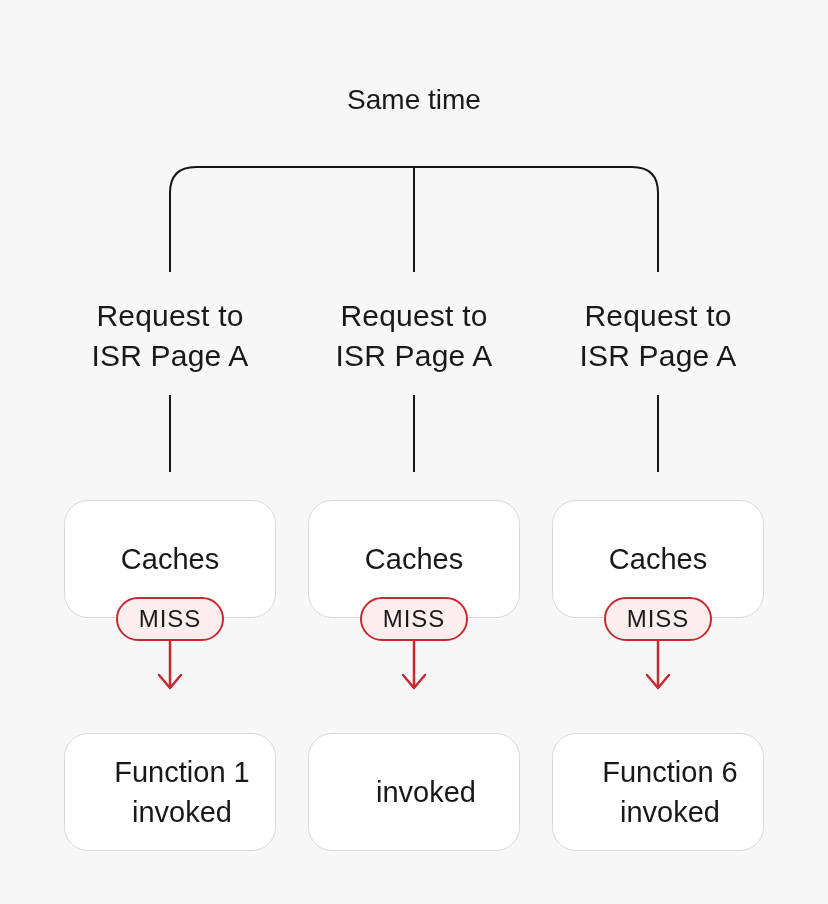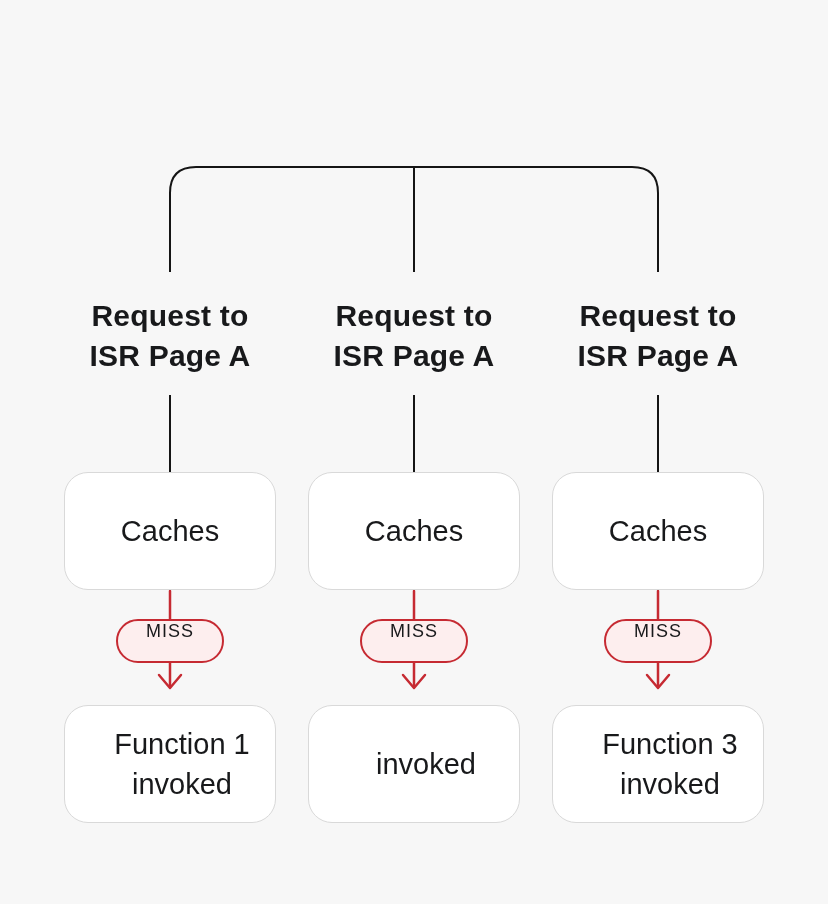--- a/index.html
+++ b/index.html
@@ -37,64 +37,67 @@
     left: 0; top: 0;
     width: 828px; height: 904px;
   }
   .request-label {
     position: absolute;
     width: 240px;
     top: 296px;
     text-align: center;
     font-size: 30px;
     line-height: 40px;
-    font-weight: 700;
+    font-weight: 400;
     color: var(--text);
     letter-spacing: 0.2px;
   }
   .node {
     position: absolute;
     width: 212px;
     height: 118px;
     background: var(--box-bg);
     border: 1.5px solid var(--box-border);
     border-radius: 24px;
     display: flex;
     flex-direction: column;
     align-items: center;
     justify-content: center;
     text-align: center;
     font-size: 29px;
     line-height: 40px;
     font-weight: 400;
     color: var(--text);
+    margin-top: 28px;
   }
   .cache-node { top: 472px; }
   .function-node { top: 705px; padding-left: 24px; }
   .miss-badge {
     position: absolute;
-    top: 619px;
+    top: 597px;
     width: 108px;
     height: 44px;
     background: var(--pill-bg);
     border: 2px solid var(--red);
     border-radius: 22px;
     display: flex;
+    align-items: center;
     justify-content: center;
-    font-size: 18px;
+    font-size: 24px;
     font-weight: 400;
     letter-spacing: 1px;
     color: var(--text);
   }
 </style>
 </head>
 <body>
 
 <div class="canvas">
 
+  <div class="title">Same time</div>
 
   <svg class="connector-svg" viewBox="0 0 828 904" aria-hidden="true">
 
     <path d="M 170 272 L 170 193 Q 170 167 196 167 L 632 167 Q 658 167 658 193 L 658 272" fill="none" stroke="#151515" stroke-width="2"></path>
     <path d="M 414 167 L 414 272" fill="none" stroke="#151515" stroke-width="2"></path>
 
     <path d="M 170 395 L 170 472" fill="none" stroke="#151515" stroke-width="2"></path>
     <path d="M 414 395 L 414 472" fill="none" stroke="#151515" stroke-width="2"></path>
     <path d="M 658 395 L 658 472" fill="none" stroke="#151515" stroke-width="2"></path>
 
@@ -145,17 +148,17 @@
     <div>Request to</div>
     <div>ISR Page A</div>
   </div>
   <div class="node cache-node" style="left:552px">
     <span>Caches</span>
   </div>
   <div class="miss-badge" style="left:604px">
     <span>MISS</span>
   </div>
   <div class="node function-node" style="left:552px">
-    <div>Function 3</div>
+    <div>Function 6</div>
     <div>invoked</div>
   </div>
 
 </div>
 
 </body></html>

